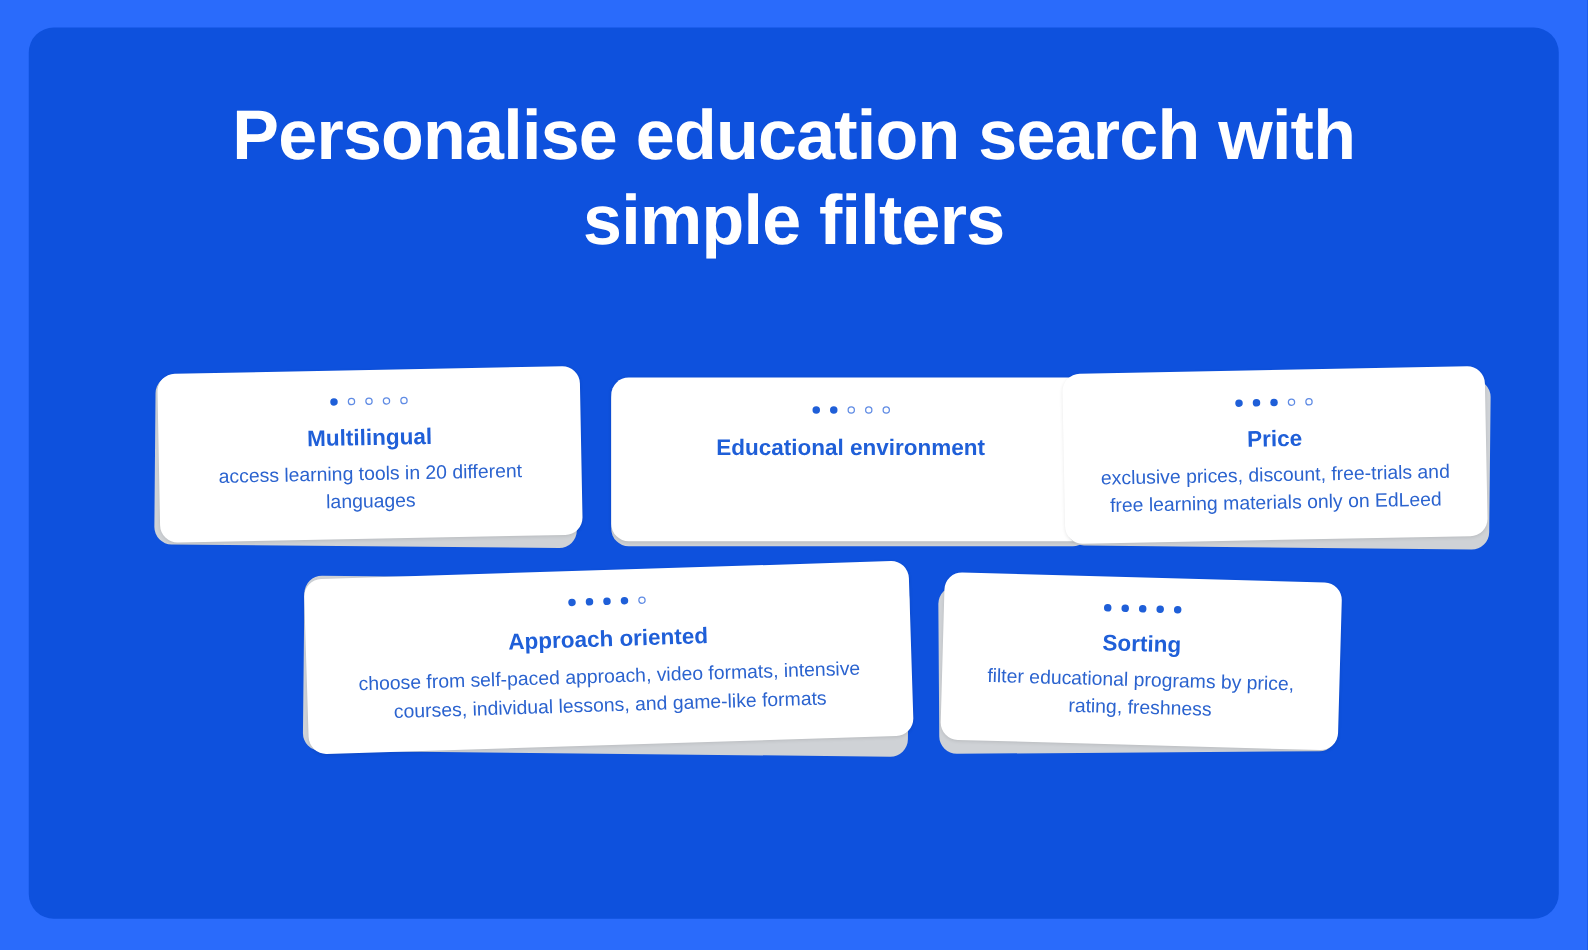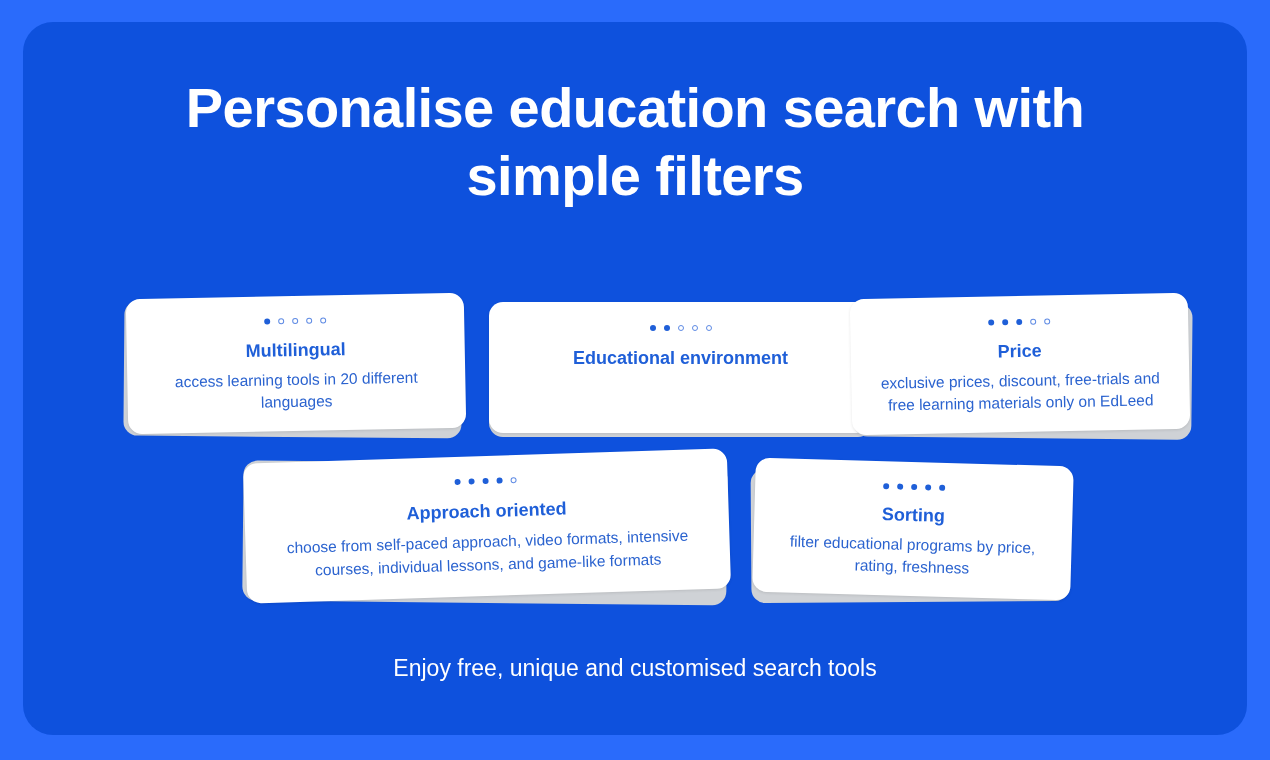--- a/index.html
+++ b/index.html
@@ -23,21 +23,21 @@
   }
 
   
   .panel {
     position: absolute;
     left: 23px;
     top: 22px;
     width: 1224px;
     height: 713px;
     background: #0e51dd;
-    border-radius: 30px;
+    border-radius: 20px;
     overflow: hidden;
   }
 
   
   .headline {
     position: absolute;
     left: 0;
     top: 52px;
     width: 1224px;
     text-align: center;
@@ -232,16 +232,15 @@
             <span class="dot on"></span>
             <span class="dot on"></span>
           </div>
           <div class="card-title">Sorting</div>
           <div class="card-text">filter educational programs by price, rating, freshness</div>
         </div>
       </div>
 
     </div>
 
-    <div class="footer">Enjoy free, unique and customised search tools</div>
 
   </div>
 </div>
 
 </body></html>

